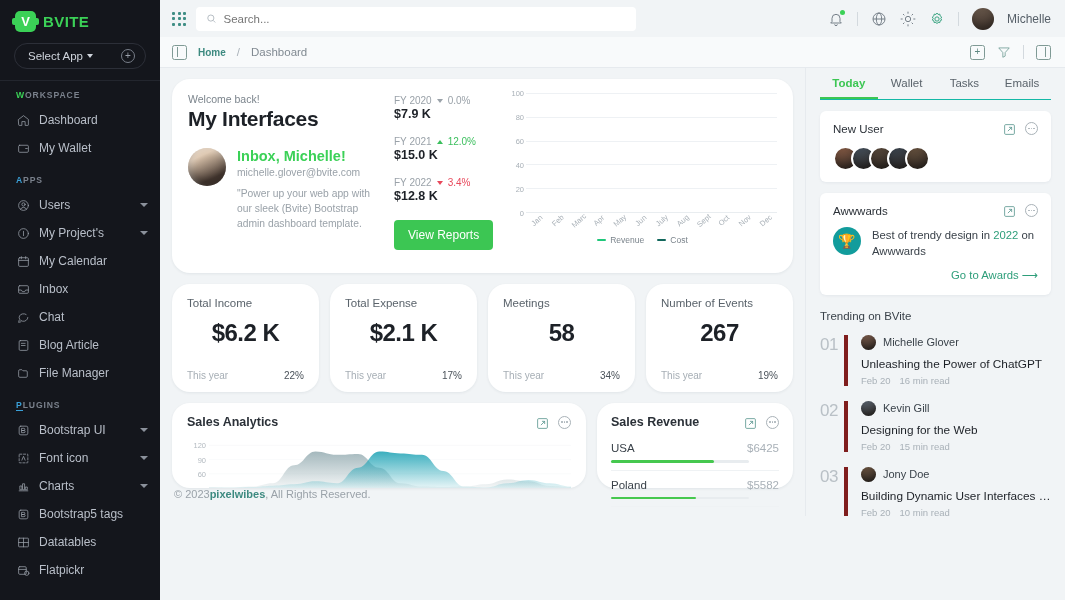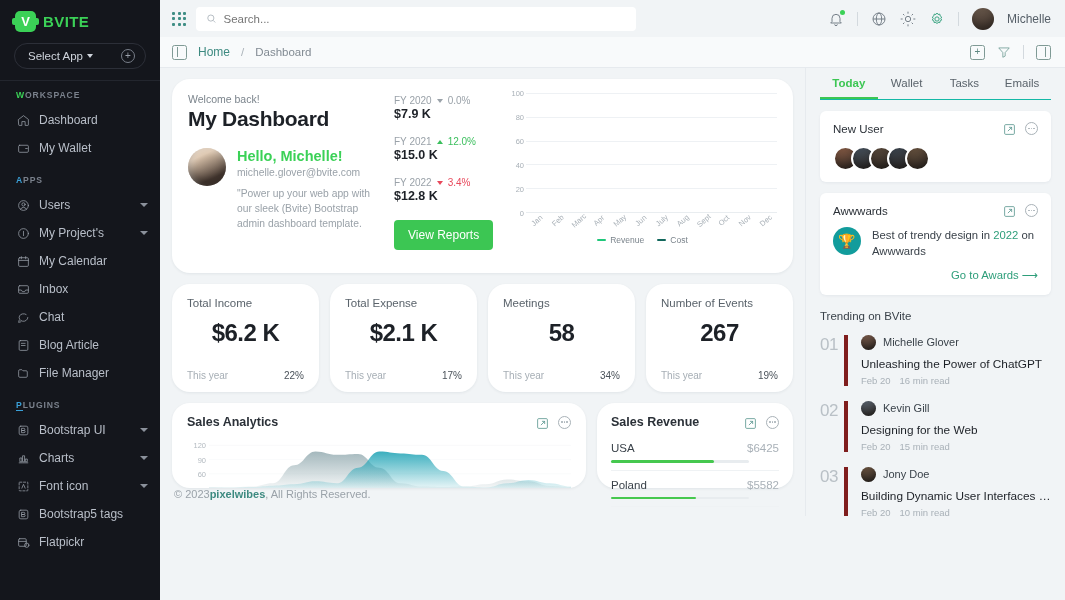--- a/index.html
+++ b/index.html
@@ -88,21 +88,21 @@
 
   .breadcrumbbar {
     height: 31px; background: #f8fafb; border-bottom: 1px solid #e6eaee;
     display: flex; align-items: center; padding: 0 14px 0 12px; gap: 11px; flex: 0 0 31px;
   }
   .sqico { width: 15px; height: 15px; border: 1px solid #7f9a95; border-radius: 2.5px; position: relative; color:#5d8781; cursor:pointer; }
   .sqico:after { content:""; position:absolute; top:1.5px; bottom:1.5px; width:1px; background:#7f9a95; left:4px; }
   .sqico.r:after { left:auto; right:4px; }
   .sqico.plus:after { display:none; }
   .sqico.plus i { position:absolute; inset:0; display:flex; align-items:center; justify-content:center; font-style:normal; font-size:10px; color:#5d8781; line-height:1; }
-  .crumb { font-size: 12px; color: #3d8a80; cursor:pointer; }
+  .crumb { font-size: 10px; color: #3d8a80; cursor:pointer;font-weight:bold; }
   .crumb-sep { font-size: 11.5px; color: #a9b1b8; }
   .crumb-cur { font-size: 11.5px; color: #818a92; }
   .bc-right { margin-left: auto; display: flex; align-items: center; gap: 12px; }
   .funnel { width: 14px; height: 14px; color:#6f9d95; cursor:pointer; }
   .funnel svg { width:14px;height:14px; stroke: currentColor; fill:none; stroke-width:1.4; }
 
   .content { flex: 1; display: flex; min-height: 0; }
   .center {
     flex: 1; min-width: 0; padding: 11px 12px 0 12px;
     display: flex; flex-direction: column; overflow: hidden;
@@ -352,47 +352,57 @@
               <rect x="4" y="4" width="16" height="16" rx="3"></rect>
               <path d="M9 8h3.5a2 2 0 0 1 0 4H9zM9 12h4a2 2 0 0 1 0 4H9z"></path>
             </svg>
           </span>
           <span class="nav-label">Bootstrap UI</span>
           <i class="nav-caret"></i>
         </div>
         <div class="nav-item">
           <span class="nav-ico">
             <svg viewBox="0 0 24 24" stroke-linecap="round" stroke-linejoin="round">
+              <rect x="4" y="4" width="16" height="16" rx="1" stroke-dasharray="4 3"></rect>
+              <path d="M9 15l3-7 3 7"></path>
+            </svg>
+          </span>
+          <span class="nav-label">Font icon</span>
+          <i class="nav-caret"></i>
+        </div>
+        <div class="nav-item">
+          <span class="nav-ico">
+            <svg viewBox="0 0 24 24" stroke-linecap="round" stroke-linejoin="round">
               <line x1="4" y1="20" x2="20" y2="20"></line>
               <rect x="6" y="11" width="3" height="7"></rect>
               <rect x="11" y="7" width="3" height="11"></rect>
               <rect x="16" y="13" width="3" height="5"></rect>
             </svg>
           </span>
           <span class="nav-label">Charts</span>
           <i class="nav-caret"></i>
         </div>
         <div class="nav-item">
           <span class="nav-ico">
             <svg viewBox="0 0 24 24" stroke-linecap="round" stroke-linejoin="round">
-              <rect x="4" y="4" width="16" height="16" rx="1" stroke-dasharray="4 3"></rect>
-              <path d="M9 15l3-7 3 7"></path>
-            </svg>
-          </span>
-          <span class="nav-label">Font icon</span>
-          <i class="nav-caret"></i>
-        </div>
-        <div class="nav-item">
-          <span class="nav-ico">
-            <svg viewBox="0 0 24 24" stroke-linecap="round" stroke-linejoin="round">
               <rect x="4" y="4" width="16" height="16" rx="3"></rect>
               <path d="M9 8h3.5a2 2 0 0 1 0 4H9zM9 12h4a2 2 0 0 1 0 4H9z"></path>
             </svg>
           </span>
           <span class="nav-label">Bootstrap5 tags</span>
+        </div>
+        <div class="nav-item">
+          <span class="nav-ico">
+            <svg viewBox="0 0 24 24" stroke-linecap="round" stroke-linejoin="round">
+              <rect x="3" y="4" width="18" height="16" rx="1"></rect>
+              <line x1="3" y1="12" x2="21" y2="12"></line>
+              <line x1="12" y1="4" x2="12" y2="20"></line>
+            </svg>
+          </span>
+          <span class="nav-label">Datatables</span>
         </div>
         <div class="nav-item">
           <span class="nav-ico">
             <svg viewBox="0 0 24 24" stroke-linecap="round" stroke-linejoin="round">
               <rect x="3" y="5" width="14" height="14" rx="2"></rect>
               <line x1="3" y1="10" x2="17" y2="10"></line>
               <circle cx="18" cy="17" r="4"></circle>
             </svg>
           </span>
           <span class="nav-label">Flatpickr</span>
@@ -480,25 +490,25 @@
         <div class="sqico r"></div>
       </div>
     </div>
 
     <div class="content">
       <div class="center">
 
         <div class="card welcome">
           <div class="wl">
             <div class="wb-sm">Welcome back!</div>
-            <div class="wb-title">My Dashboard</div>
+            <div class="wb-title">My Interfaces</div>
             <div class="hello-row">
               <div class="avatar-lg"></div>
               <div class="hello-txt">
-                <div class="hello-name">Hello, Michelle!</div>
+                <div class="hello-name">Inbox, Michelle!</div>
                 <div class="hello-mail">michelle.glover@bvite.com</div>
                 <div class="hello-quote">"Power up your web app with our sleek (Bvite) Bootstrap admin dashboard template.</div>
               </div>
             </div>
           </div>
           <div class="wm" id="fy-root"><div class="fy-block">
                 <div class="fy-row">
                   <span>FY 2020</span>
                   <span class="tri flat"></span>
                   <span class="fy-delta flat">0.0%</span>

